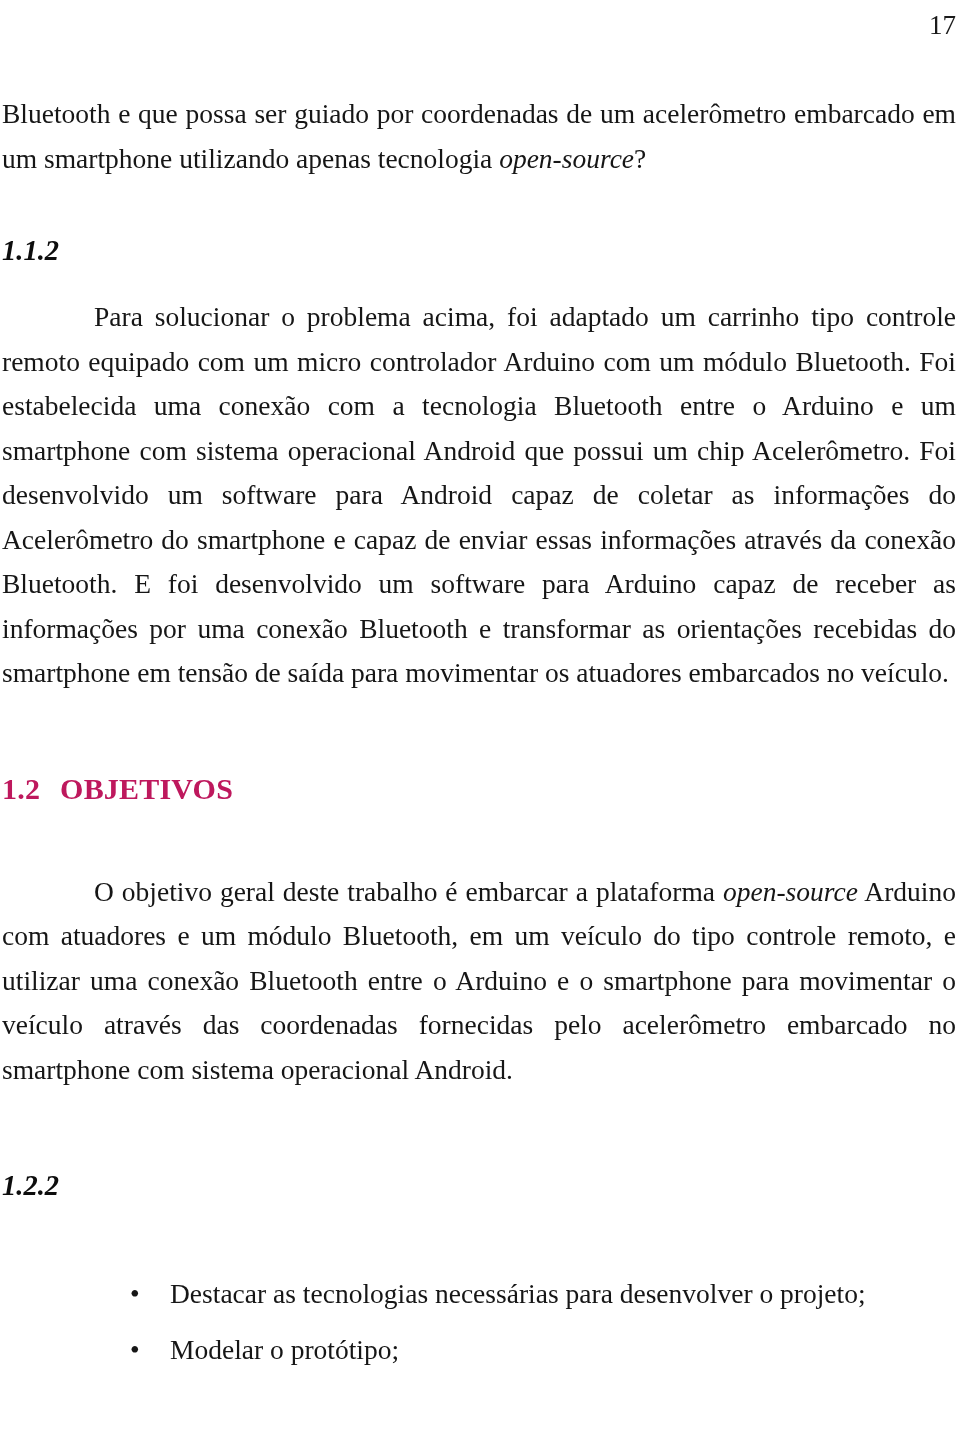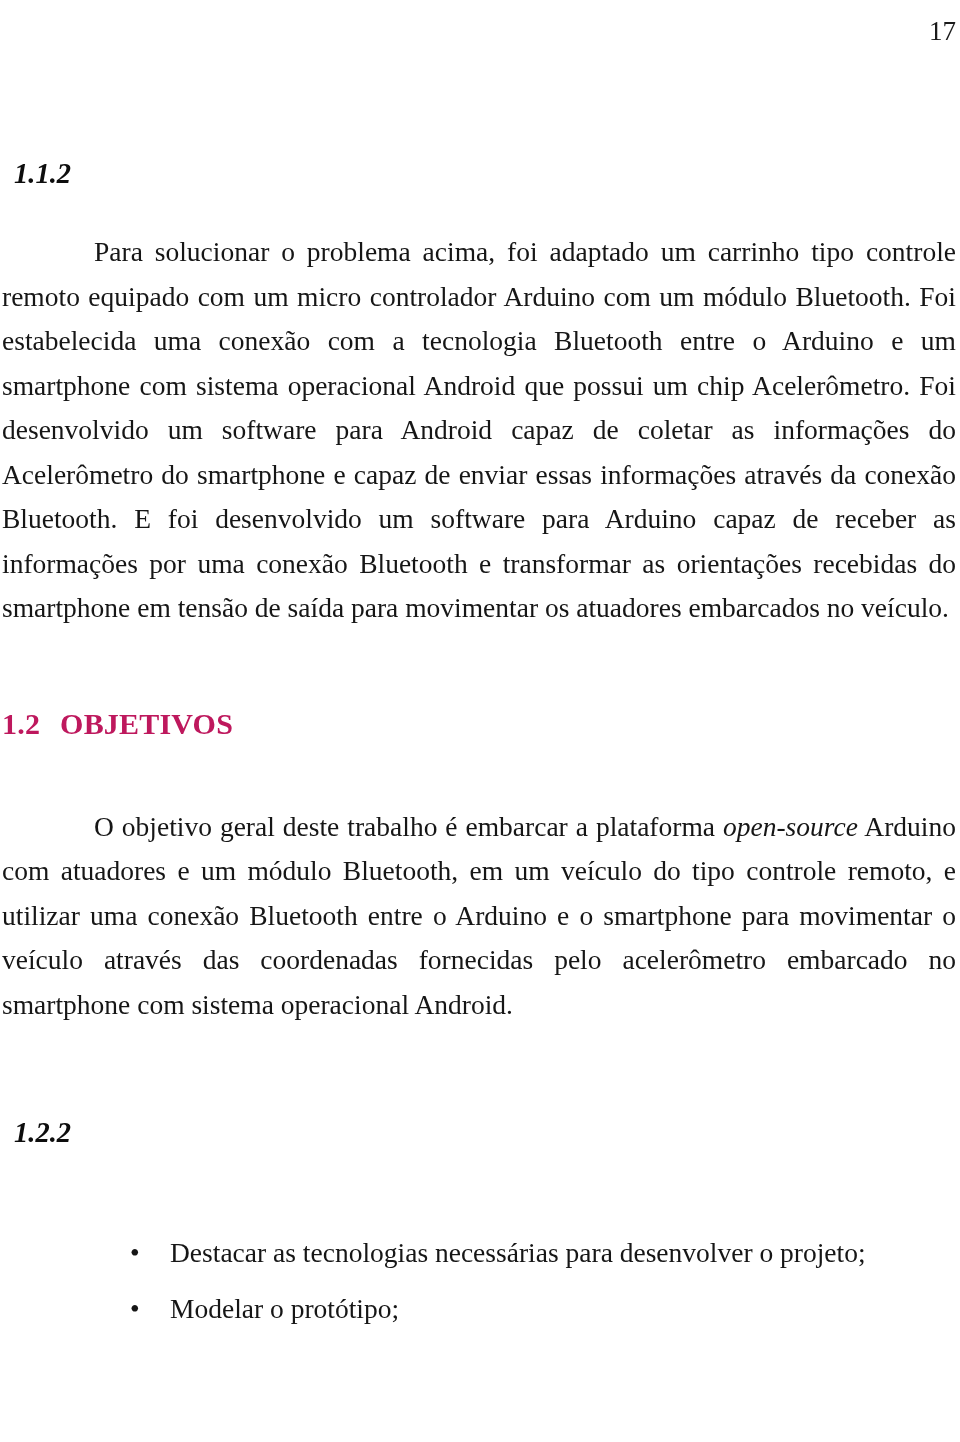--- a/index.html
+++ b/index.html
@@ -13,21 +13,21 @@
     width: 960px;
     height: 1442px;
     background: #ffffff;
     overflow: hidden;
     font-family: "Liberation Serif", "DejaVu Serif", serif;
     color: #000000;
     box-sizing: border-box;
   }
   .page-number {
     position: absolute;
-    top: 14px;
+    top: 8px;
     right: 4px;
     font-size: 27px;
     line-height: 34px;
     font-family: "Liberation Serif", "DejaVu Serif", serif;
     color: #1a1a1a;
   }
   .content {
     position: absolute;
     left: 2px;
     top: 0;
@@ -62,21 +62,21 @@
     align-items: baseline;
   }
   h2.sec .num {
     font-weight: bold;
     font-style: normal;
     min-width: 0;
     margin-right: 20px;
     white-space: nowrap;
   }
   h3.sub {
-    margin: 12px;
+    margin: 0;
     font-size: 28.5px;
     line-height: 36px;
     font-weight: bold;
     color: #0d0d0d;
     display: flex;
     align-items: baseline;
   }
   h3.sub .num {
     font-style: italic;
     font-weight: bold;
@@ -121,20 +121,21 @@
 <body>
 
 <div class="page">
 
   <div class="page-number">17</div>
 
   <div class="content">
 
     <div class="sp-top"></div>
 
+    <p class="body"><span>Bluetooth e que possa ser guiado por coordenadas de um acelerômetro embarcado em um smartphone utilizando apenas tecnologia </span><span class="ital">open-source</span><span>?</span></p>
 
     <div class="sp-a"></div>
 
     <h3 class="sub">
       <span class="num">1.1.2</span>
     </h3>
 
     <div class="sp-b"></div>
 
     <p class="body indent">Para solucionar o problema acima, foi adaptado um carrinho tipo controle remoto equipado com um micro controlador Arduino com um módulo Bluetooth. Foi estabelecida uma conexão com a tecnologia Bluetooth entre o Arduino e um smartphone com sistema operacional Android que possui um chip Acelerômetro. Foi desenvolvido um software para Android capaz de coletar as informações do Acelerômetro do smartphone e capaz de enviar essas informações através da conexão Bluetooth. E foi desenvolvido um software para Arduino capaz de receber as informações por uma conexão Bluetooth e transformar as orientações recebidas do smartphone em tensão de saída para movimentar os atuadores embarcados no veículo.</p>

